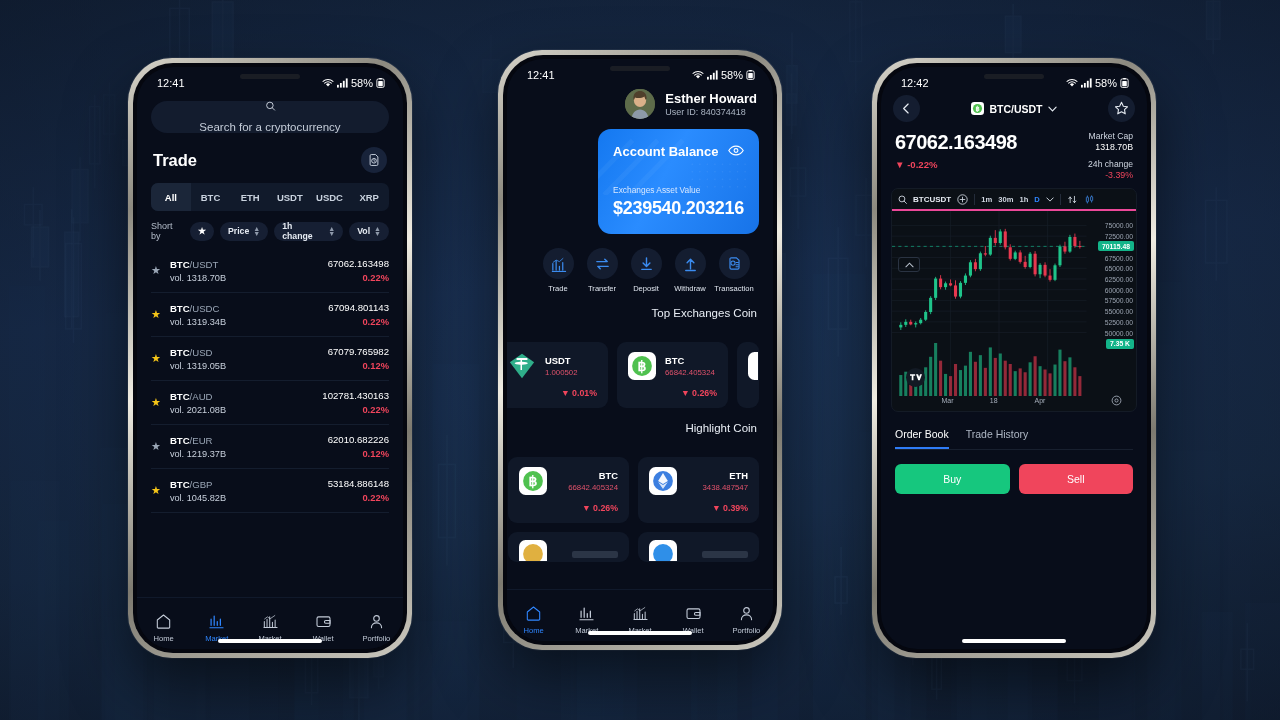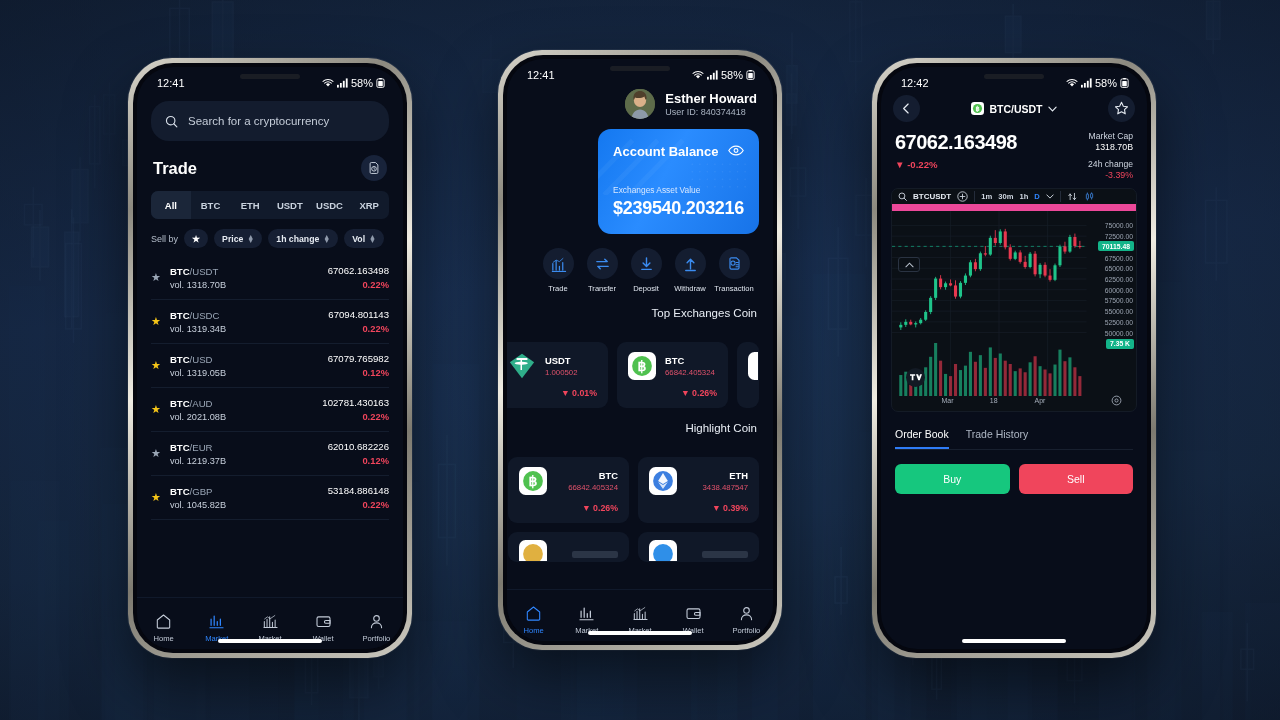--- a/index.html
+++ b/index.html
@@ -40,22 +40,22 @@
   #p3 { left:872px; top:58px; }
 
   
   .statusbar { display:flex; align-items:center; justify-content:space-between;
         padding:8px 18px 2px 20px; font-size:11px; color:#fff; font-weight:500; height:26px; flex:none; }
   .sb-right { display:flex; align-items:center; gap:3px; }
   .sb-right svg { display:block; }
 
   
   .p1-body { flex:1; display:flex; flex-direction:column; overflow:hidden; }
-  .searchbar { margin:8px 14px 0; height:40px; border-radius:18px; background:#131c2e;
-        display:flex; align-items:center; gap:10px; padding:0 14px; }
+  .searchbar { margin:8px 14px 0; height:32px; border-radius:18px; background:#131c2e;
+        display:flex; align-items:center; gap:10px; padding:0 14px;flex-direction:column; }
   .searchbar .ph { font-size:11.5px; color:#c4ccd8; }
   .trade-row { display:flex; align-items:center; justify-content:space-between; padding:14px 16px 10px; }
   .trade-title { font-size:16.5px; font-weight:700; color:#fff; }
   .round-btn { width:26px; height:26px; border-radius:50%; background:#18233a;
         display:flex; align-items:center; justify-content:center; }
   .tabs { margin:0 14px; height:28px; border-radius:7px; background:#111a2b; display:flex; overflow:hidden; }
   .tab { flex:1; display:flex; align-items:center; justify-content:center;
         font-size:9.5px; font-weight:700; color:#c9d2de; }
   .tab.active { background:#1b2639; color:#fff; }
   .sortrow { display:flex; align-items:center; gap:6px; padding:10px 14px 8px; }
@@ -127,21 +127,21 @@
   .p3-price-row { display:flex; align-items:flex-start; justify-content:space-between; padding:9px 14px 8px; }
   .p3-price { font-size:20px; font-weight:700; color:#fff; letter-spacing:-.5px; }
   .p3-sub { font-size:9.6px; font-weight:600; color:#f0455c; margin-top:5px; }
   .p3-stats { text-align:right; }
   .p3-stat-l { font-size:8.6px; color:#ced5e0; }
   .p3-stat-v { font-size:8.8px; color:#fff; margin-top:1px; }
   .p3-stat-v.neg { color:#f0455c; }
   .chartbox { margin:0 10px; border-radius:7px; background:#0b1016; overflow:hidden;
         border:1px solid #141b26; }
   .chart-toolbar { display:flex; align-items:center; gap:6px; height:22px; padding:0 6px;
-        border-bottom:7px solid #ec4899; }
+        border-bottom:2px solid #ec4899; }
   .ct-sym { font-size:8px; font-weight:700; color:#e6ebf2; }
   .ct-sep { width:1px; height:11px; background:#242c3a; }
   .ct-i { font-size:7.6px; color:#cfd6e0; font-weight:600; }
   .ct-i.on { color:#2f86ff; }
   .chart-area { position:relative; height:200px; }
   .chart-legend { position:absolute; left:6px; top:5px; z-index:4; }
   .cl-title { font-size:9px; color:#d4dae4; display:flex; align-items:center; gap:5px; }
   .cl-vals { font-size:7.3px; color:#1fc48a; margin-top:3px; }
   .cl-vol { font-size:7.3px; color:#b9c1cd; margin-top:4px; }
   .yaxis { position:absolute; right:0; top:0; bottom:0; width:47px; z-index:3; }
@@ -546,21 +546,21 @@
 
      <div class="tabs" id="p1tabs">
             <div class="tab active">All</div>
             <div class="tab">BTC</div>
             <div class="tab">ETH</div>
             <div class="tab">USDT</div>
             <div class="tab">USDC</div>
             <div class="tab">XRP</div>
           </div>
      <div class="sortrow" id="p1sort">
-            <span class="sortlabel">Sell by</span>
+            <span class="sortlabel">Short by</span>
             <div class="pill">
               <span style="font-size: 9px; color: rgb(255, 255, 255);">★</span>
             </div>
             <div class="pill">
               <span>Price</span>
               <span class="arrows">
                 <span>▲</span>
                 <span>▼</span>
               </span>
             </div>

